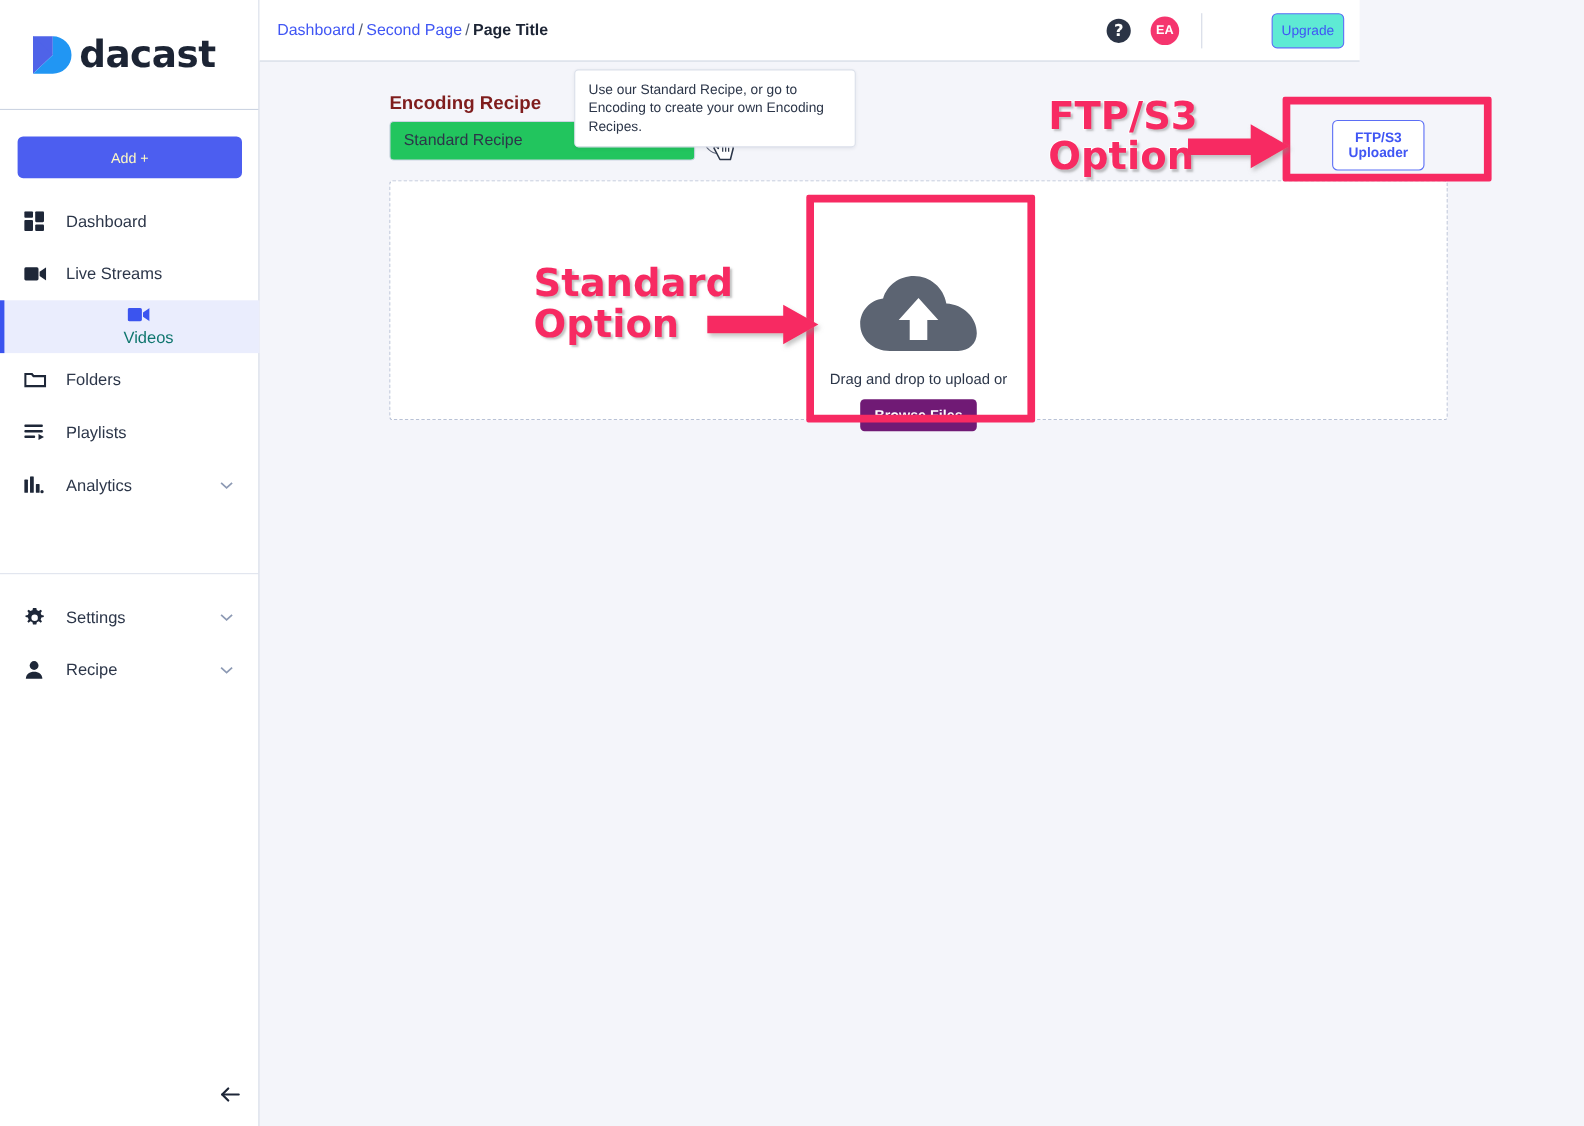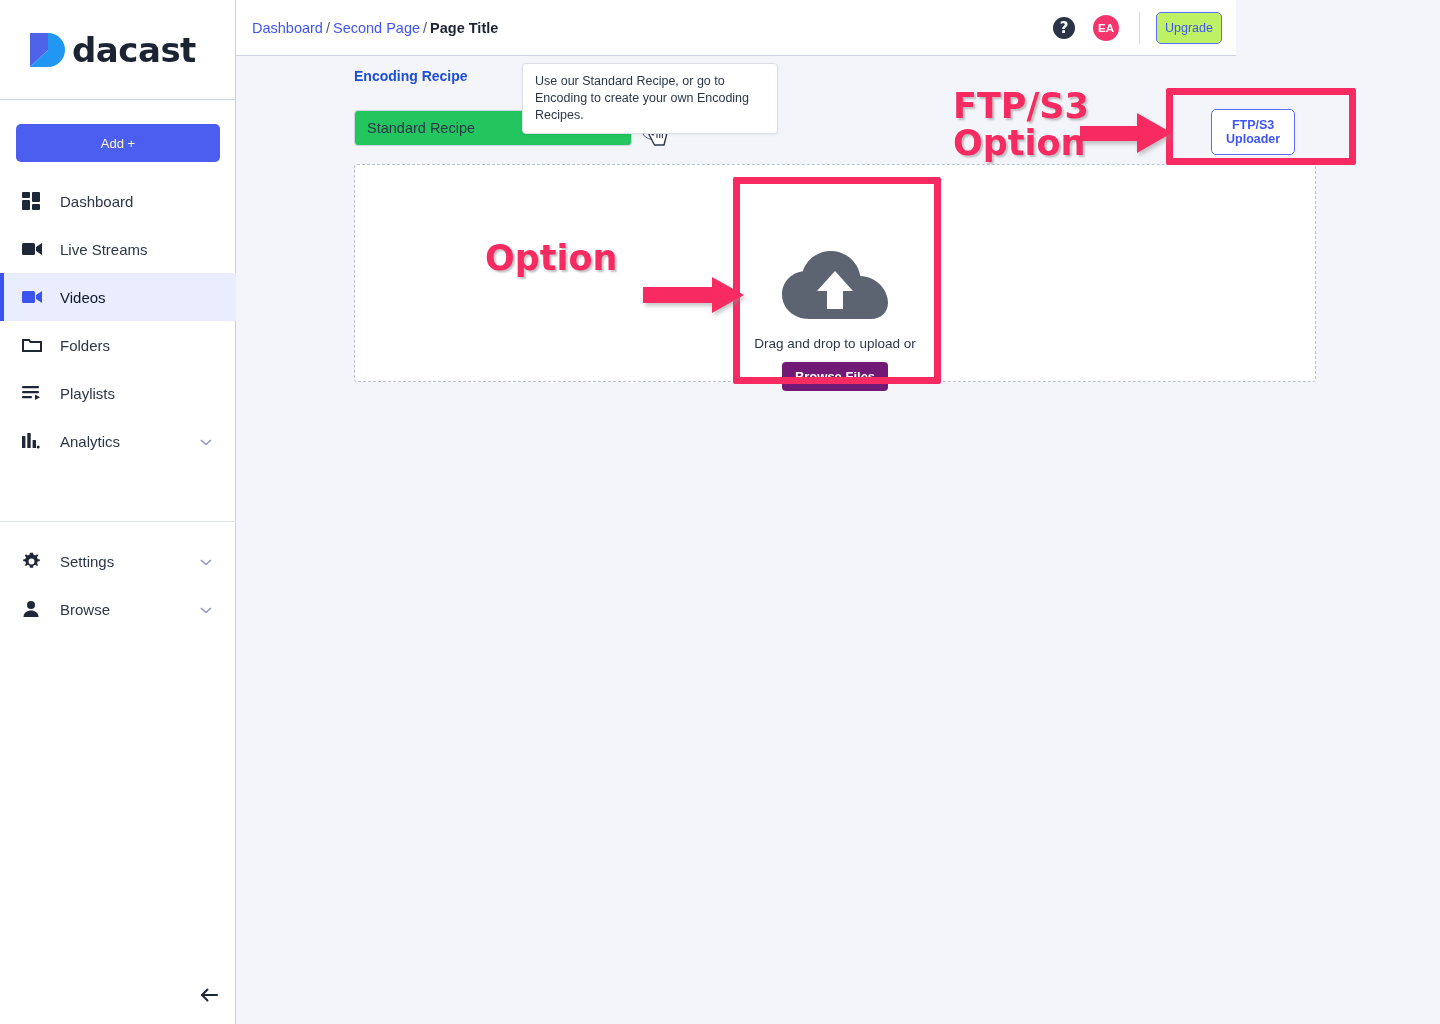--- a/index.html
+++ b/index.html
@@ -39,21 +39,21 @@
     height: 48px; display: flex; align-items: center;
     padding-left: 22px; position: relative; cursor: pointer;
     color: #2c3649; font-size: 15px;
   }
   .nav-item .ico {
     width: 26px; height: 24px; flex: 0 0 26px;
     display: flex; align-items: center; justify-content: flex-start;
     color: #1e2738;
   }
   .nav-item .lbl { margin-left: 12px; }
-  .nav-item.active { background: #eaedfd; color: #0f172a; }
+  .nav-item.active { background: #eaedfd; color: #0f766e; flex-direction: column; }
   .nav-item.active .ico { color: #3b54ef; }
   .nav-item.active::before {
     content: ""; position: absolute; left: 0; top: 0;
     width: 4px; height: 48px; background: #3b54ef;
   }
   .chev {
     position: absolute; right: 24px; top: 50%;
     transform: translateY(-50%); color: #8d9ab4;
   }
   .nav-sep {
@@ -89,29 +89,30 @@
     cursor: pointer; font-family: "DejaVu Sans", sans-serif;
   }
   .avatar {
     width: 26px; height: 26px; border-radius: 50%; background: #f5356e;
     color: #fff; font-size: 11.5px; font-weight: bold; margin-left: 18px;
     display: flex; align-items: center; justify-content: center; cursor: pointer;
   }
   .vdiv { width: 1px; height: 32px; background: #d4d9e5; margin: 0 16px 0 20px; }
   .upgrade-btn {
     width: 66px; height: 32px; border: 1px solid #5b6ef5; border-radius: 5px;
-    background: #bef264; color: #4056f4; font-size: 12.5px; cursor: pointer;
+    background: #5eead4; color: #4056f4; font-size: 12.5px; cursor: pointer;
     font-family: "Liberation Sans", sans-serif;
+    margin-left: 47px;
   }
 
   
   .content { position: relative; }
   .field-label {
-    position: absolute; left: 118px; top: 12px;
-    font-size: 14px; font-weight: bold; color: #1d4ed8;
+    position: absolute; left: 118px; top: 28px;
+    font-size: 17px; font-weight: bold; color: #7f1d1d;
   }
   .select-box {
     position: absolute; left: 118px; top: 54px;
     width: 278px; height: 36px; background: #22c55e;
     border: 1px solid #ccd4e2; border-radius: 4px;
     display: flex; align-items: center; padding: 0 12px;
     font-size: 14.5px; color: #2c3649; cursor: pointer;
   }
   .select-caret {
     position: absolute; right: 12px; top: 50%; transform: translateY(-50%);
@@ -287,21 +288,21 @@
         </span>
       </div>
 
       <div class="nav-item">
         <span class="ico">
           <svg width="18" height="18" viewBox="0 0 18 18" fill="currentColor">
             <circle cx="9" cy="5" r="4"></circle>
             <path d="M1.5 17 C1.5 12.8 5 10.6 9 10.6 C13 10.6 16.5 12.8 16.5 17 Z"></path>
           </svg>
         </span>
-        <span class="lbl">Browse</span>
+        <span class="lbl">Recipe</span>
         <span class="chev">
           <svg width="12" height="8" viewBox="0 0 12 8" fill="none" stroke="currentColor" stroke-width="1.6">
               <path d="M1 1.5 L6 6 L11 1.5"></path>
             </svg>
         </span>
       </div>
     </nav>
 
     <button class="collapse-btn">
       <span>
@@ -363,20 +364,21 @@
       <button class="ftp-btn">FTP/S3 Uploader</button>
     </div>
   </section>
 
   <div class="anno-layer">
 
     <div class="anno-box" id="box-standard"></div>
     <div class="anno-box" id="box-ftp"></div>
 
     <div class="anno-text" id="txt-standard">
+      <div>Standard</div>
       <div>Option</div>
     </div>
 
     <div class="anno-text" id="txt-ftp">
       <div>FTP/S3</div>
       <div>Option</div>
     </div>
 
     <svg width="1440" height="1024" style="position:absolute;left:0;top:0;">
       <defs>

